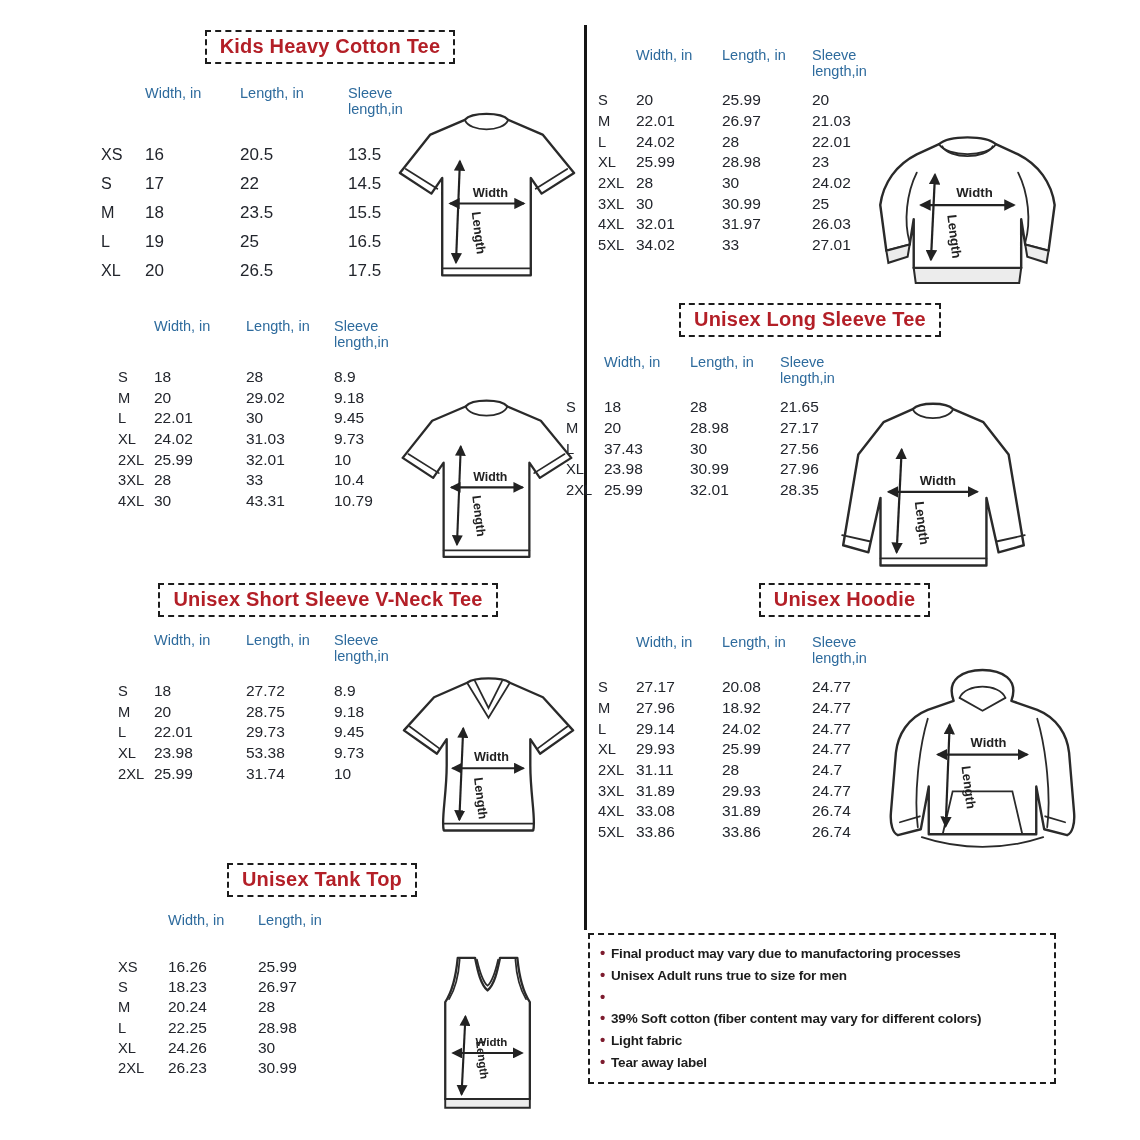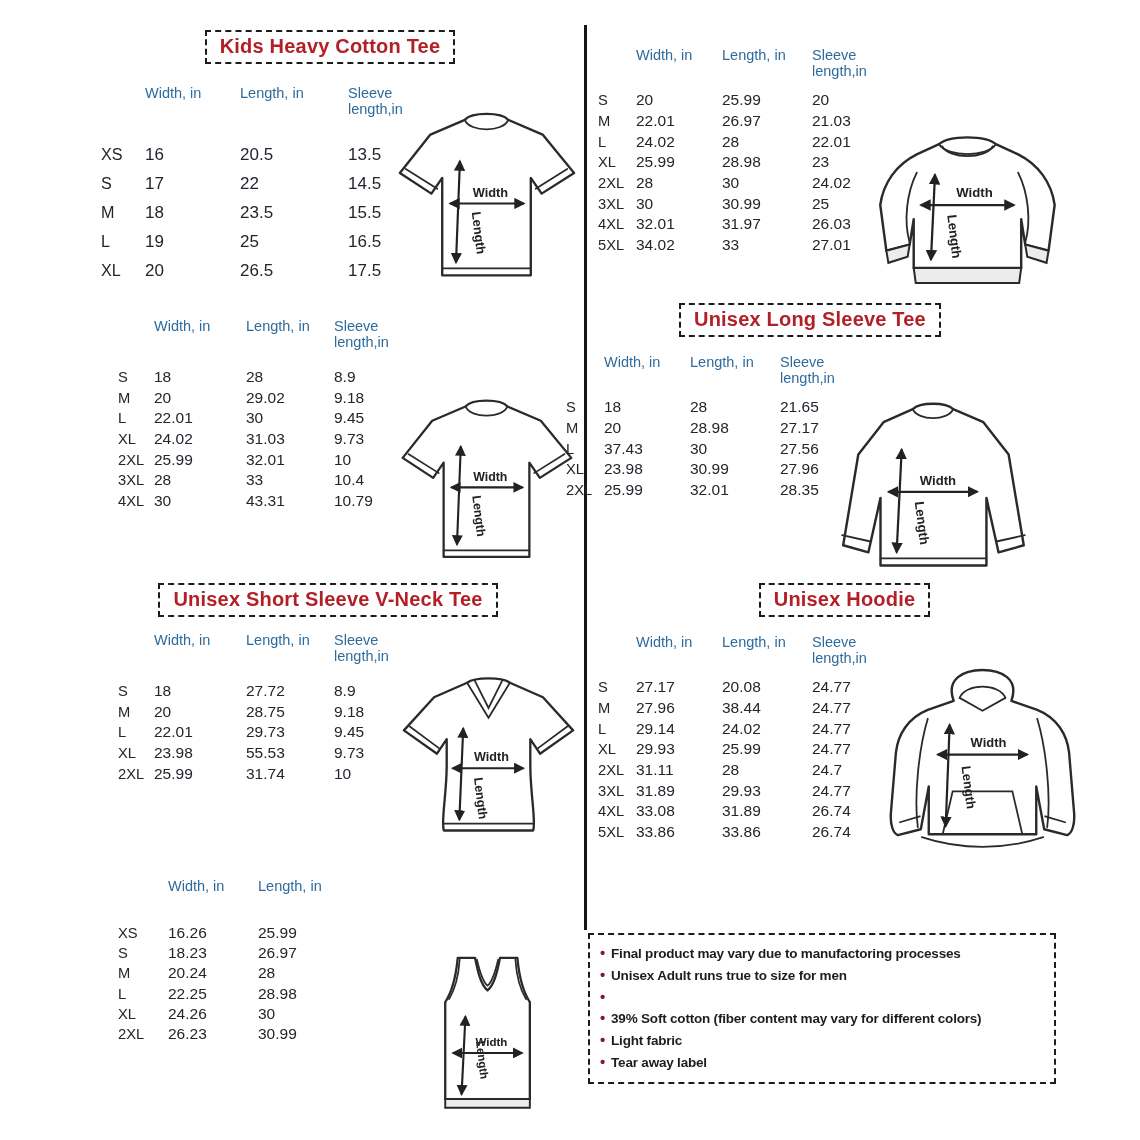--- a/index.html
+++ b/index.html
@@ -282,21 +282,21 @@
         <div class="size">M</div>
         <div class="td">20</div>
         <div class="td">28.75</div>
         <div class="td">9.18</div>
         <div class="size">L</div>
         <div class="td">22.01</div>
         <div class="td">29.73</div>
         <div class="td">9.45</div>
         <div class="size">XL</div>
         <div class="td">23.98</div>
-        <div class="td">55.53</div>
+        <div class="td">53.38</div>
         <div class="td">9.73</div>
         <div class="size">2XL</div>
         <div class="td">25.99</div>
         <div class="td">31.74</div>
         <div class="td">10</div>
       </div>
     <svg class="garment" viewBox="0 0 180 170">
       <path class="cloth" d="M68,10 C76,4 104,4 112,10 L146,25 L177,59 L143,83 L133,68 L133,95 C133,125 139,152 136,162 L44,162 C41,152 47,125 47,95 L47,68 L37,83 L3,59 L34,25 Z"></path>
       <path class="gline" d="M68,10 L90,46 L112,10"></path>
       <path class="gline" d="M76,8 L90,36 L104,8"></path>
@@ -319,21 +319,21 @@
         <div class="th">Width, in</div>
         <div class="th">Length, in</div>
         <div class="th">Sleeve
 length,in</div>
         <div class="size">S</div>
         <div class="td">27.17</div>
         <div class="td">20.08</div>
         <div class="td">24.77</div>
         <div class="size">M</div>
         <div class="td">27.96</div>
-        <div class="td">38.44</div>
+        <div class="td">18.92</div>
         <div class="td">24.77</div>
         <div class="size">L</div>
         <div class="td">29.14</div>
         <div class="td">24.02</div>
         <div class="td">24.77</div>
         <div class="size">XL</div>
         <div class="td">29.93</div>
         <div class="td">25.99</div>
         <div class="td">24.77</div>
         <div class="size">2XL</div>
@@ -364,20 +364,23 @@
       <path class="gline" d="M24,156 L44,150"></path>
       <path class="gline" d="M190,156 L170,150"></path>
       <line class="arrow" x1="62" y1="88" x2="152" y2="88" marker-start="url(#ah)" marker-end="url(#ah)"></line>
       <line class="arrow" x1="74" y1="58" x2="70" y2="160" marker-start="url(#ah)" marker-end="url(#ah)"></line>
       <text class="alabel" x="113" y="80" text-anchor="middle">Width</text>
       <text class="alabel" transform="translate(86,100) rotate(83)">Length</text>
     </svg>
   </section>
 
   <section class="panel sec6">
+    <div class="title-box">
+      <span>Unisex Tank Top</span>
+    </div>
     <div class="table t-tank">
         <div class="corner"></div>
         <div class="th">Width, in</div>
         <div class="th">Length, in</div>
         <div class="size">XS</div>
         <div class="td">16.26</div>
         <div class="td">25.99</div>
         <div class="size">S</div>
         <div class="td">18.23</div>
         <div class="td">26.97</div>

